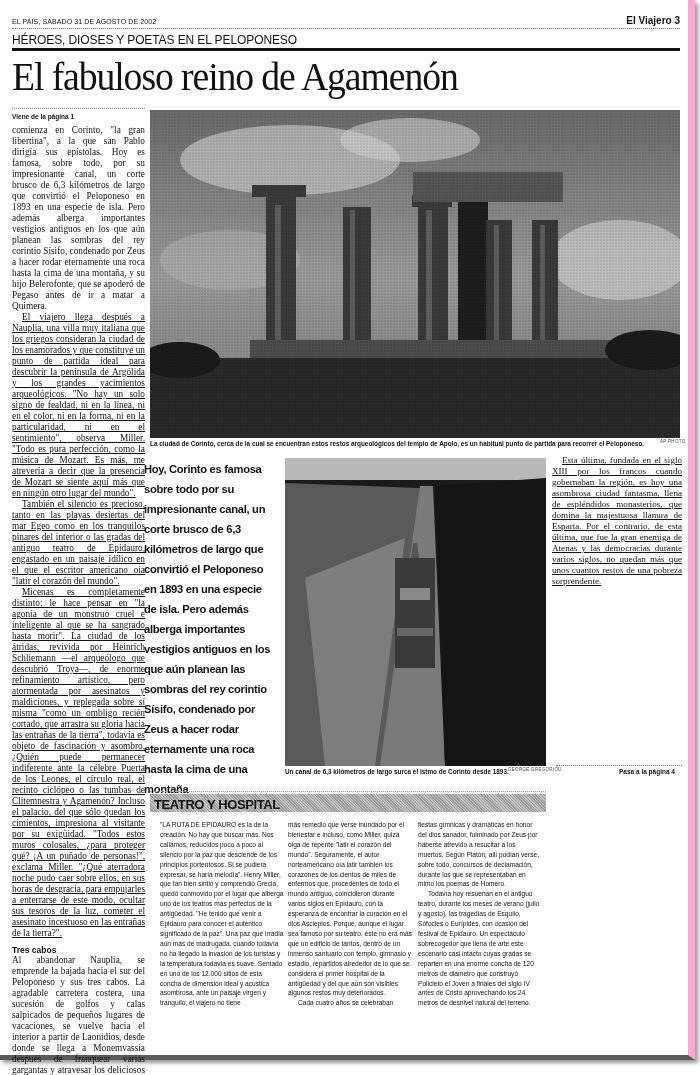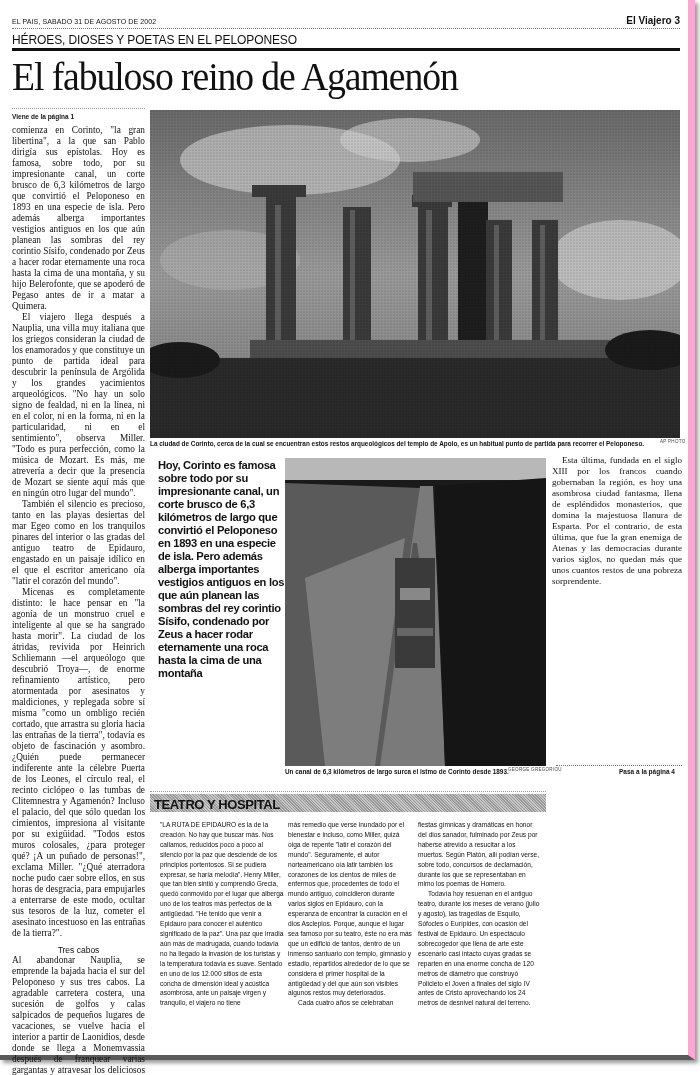--- a/index.html
+++ b/index.html
@@ -8,27 +8,27 @@
   .dateline { position:absolute; left:12px; top:18px; font-family:"Liberation Sans", sans-serif; font-size:7px; letter-spacing:0.1px; }
   .section-brand { position:absolute; right:8px; top:15px; font-family:"Liberation Sans", sans-serif; font-weight:bold; font-size:10px; }
   .rule-dotted { position:absolute; left:12px; right:8px; top:28px; border-top:1px dotted #777; }
   .kicker { position:absolute; left:12px; top:33px; font-family:"Liberation Sans", sans-serif; font-size:12px; letter-spacing:-0.1px; }
   .rule-thick { position:absolute; left:12px; right:8px; top:48px; border-top:3px solid #111; }
   .headline { position:absolute; left:12px; top:52px; font-family:"Liberation Serif", serif; font-size:41px; font-weight:normal; letter-spacing:-1.2px; transform:scaleX(0.92); transform-origin:left top; white-space:nowrap; }
   .col-left { position:absolute; left:12px; top:108px; width:133px; }
   .rule-thin-dotted { border-top:1px dotted #999; margin-bottom:4px; }
   .from-page { font-family:"Liberation Sans", sans-serif; font-weight:bold; font-size:6.5px; margin-bottom:5px; }
   .body-text { font-family:"Liberation Serif", serif; font-size:9.3px; line-height:11px; text-align:justify; hyphens:auto; margin:0; }
-  .body-text.indent { text-indent:10px; }
-  .subhead { font-family:"Liberation Sans", sans-serif; font-weight:normal; font-size:8.5px; margin-top:6px;text-align:center; }
+  .body-text.indent { text-indent:10px;text-decoration:underline; }
+  .subhead { font-family:"Liberation Sans", sans-serif; font-weight:bold; font-size:8.5px; margin-top:6px; }
   .photo-temple { position:absolute; left:150px; top:110px; width:530px; height:328px; background:#333; overflow:hidden; }
   .photo-canal { position:absolute; left:285px; top:458px; width:261px; height:308px; background:#222; overflow:hidden; }
   .caption { position:absolute; font-family:"Liberation Sans", sans-serif; font-weight:bold; font-size:6.4px; white-space:nowrap; }
   .credit { position:absolute; font-family:"Liberation Sans", sans-serif; font-size:4.5px; color:#444; letter-spacing:0.3px; }
-  .pullquote { position:absolute; left:158px; top:459px; width:128px; font-family:"Liberation Sans", sans-serif; font-weight:bold; font-size:11.2px; line-height:13px; letter-spacing:-0.3px; }
+  .pullquote { position:absolute; left:144px; top:459px; width:128px; font-family:"Liberation Sans", sans-serif; font-weight:bold; font-size:11.2px; line-height:20px; letter-spacing:-0.3px; }
   .col-right { position:absolute; left:552px; top:455px; width:130px; }
   .col-right .body-text { font-size:9.1px; }
   .cont-rule { position:absolute; left:556px; top:765px; width:126px; border-top:1px dotted #777; }
   .cont { position:absolute; right:13px; top:768px; font-family:"Liberation Sans", sans-serif; font-weight:bold; font-size:6.5px; }
   .box-rule { position:absolute; left:150px; top:791px; width:396px; border-top:1px dotted #999; }
   .box-header { position:absolute; left:150px; top:794px; width:396px; height:18px; background:repeating-linear-gradient(45deg,#999 0 1px,#c6c6c6 1px 2px); }
   .box-header span { position:absolute; left:4px; top:3px; font-family:"Liberation Sans", sans-serif; font-weight:bold; font-size:13px; letter-spacing:-0.4px; }
   .box-col { position:absolute; top:820px; width:124px; font-family:"Liberation Sans", sans-serif; font-size:6.6px; line-height:9.9px; }
   .box-col p { margin:0; }
   .box-col p.indent { text-indent:10px; }

